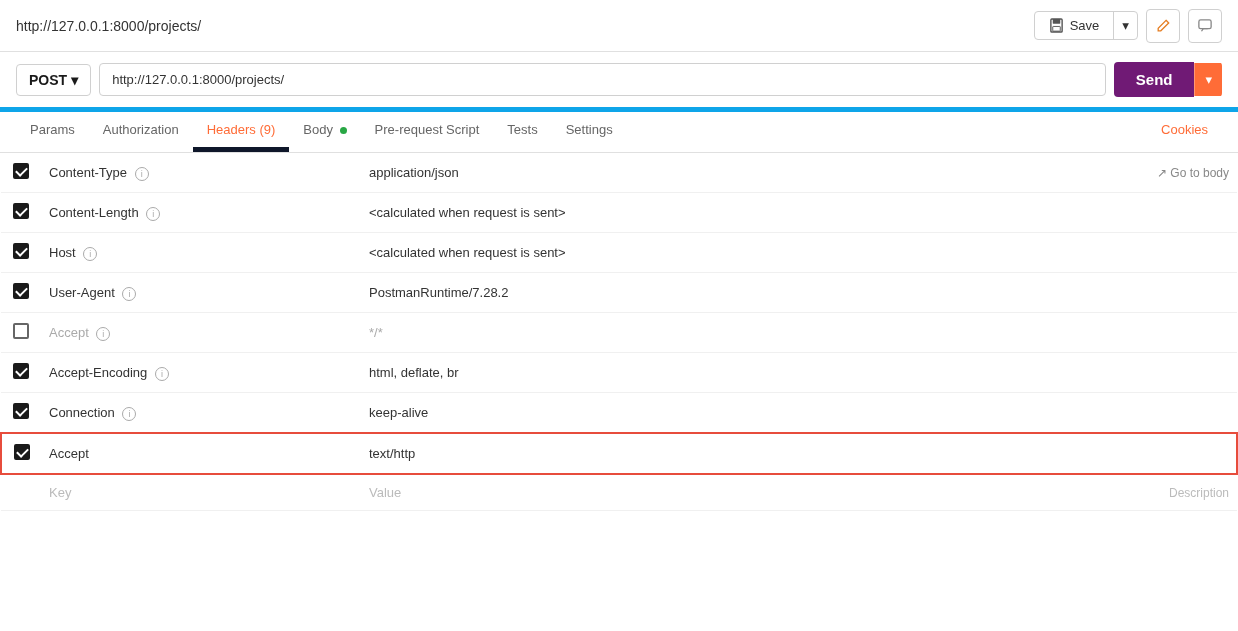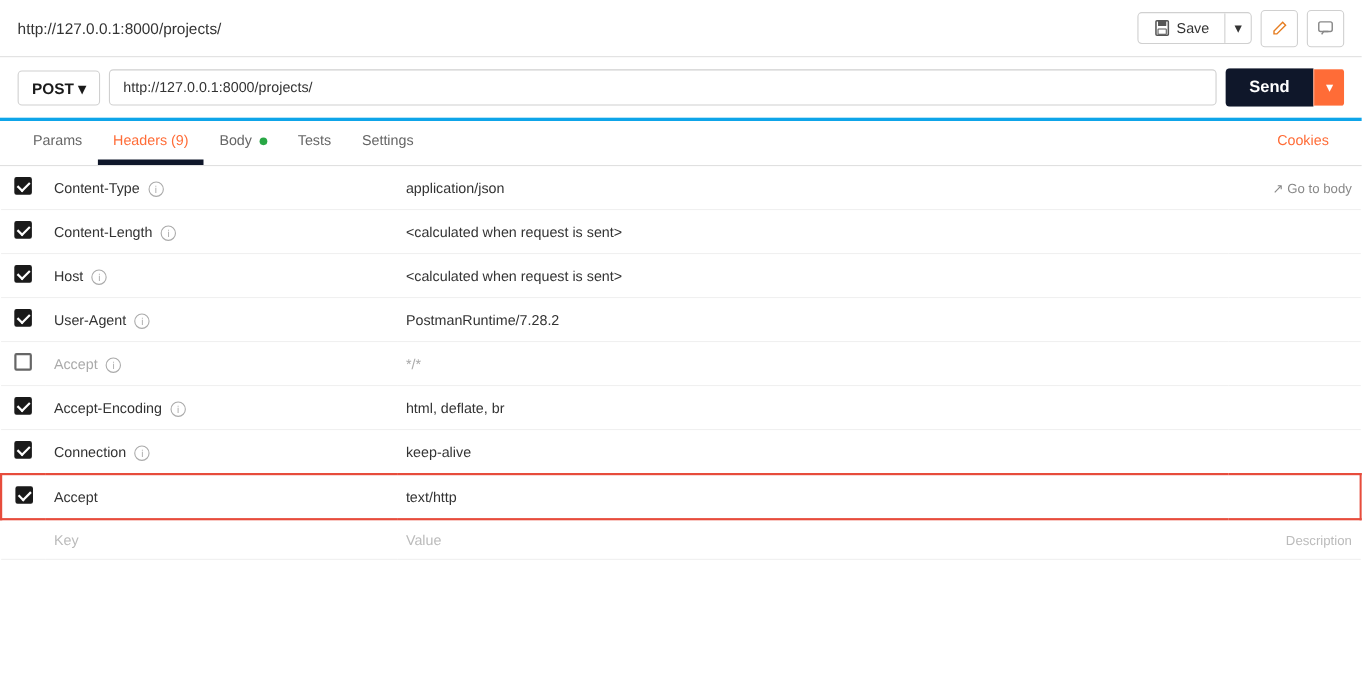--- a/index.html
+++ b/index.html
@@ -30,38 +30,38 @@
     }
     .icon-btn {
       width: 34px; height: 34px; display: flex; align-items: center; justify-content: center;
       border: 1px solid #d0d0d0; border-radius: 4px; background: #fff; cursor: pointer;
       font-size: 14px; color: #666;
     }
 
     
     .request-bar {
       display: flex; align-items: center; padding: 10px 16px; gap: 8px;
-      border-bottom: 3px solid #0ea5e9;
+      border-bottom: 5px solid #0ea5e9;
     }
     .method-select {
       display: flex; align-items: center; gap: 4px;
       font-weight: 600; font-size: 14px; color: #1a1a1a;
       border: 1px solid #d0d0d0; border-radius: 4px; padding: 7px 12px;
       cursor: pointer; background: #fff;
     }
     .url-input {
       flex: 1; border: 1px solid #d0d0d0; border-radius: 4px;
       padding: 8px 12px; font-size: 13px; color: #333; outline: none;
     }
     .send-btn {
       display: flex; align-items: center; gap: 0;
       border-radius: 4px; overflow: hidden; cursor: pointer;
     }
     .send-btn-main {
-      background: #0f172a; color: #fff; border: none;
+      background: #701a75; color: #fff; border: none;
       padding: 9px 22px; font-size: 15px; font-weight: 600; cursor: pointer;
     }
     .send-btn-arrow {
       background: #FF6C37; color: #fff; border: none; border-left: 1px solid rgba(255,255,255,0.3);
       padding: 9px 10px; cursor: pointer; font-size: 13px;
     }
 
     
     .tabs {
       display: flex; align-items: flex-start; padding: 0 16px;
@@ -153,22 +153,24 @@
   </div>
   <input class="url-input" type="text" value="http://127.0.0.1:8000/projects/" style="">
   <div class="send-btn">
     <button class="send-btn-main">Send</button>
     <button class="send-btn-arrow">▾</button>
   </div>
 </div>
 
 <div class="tabs">
   <div class="tab">Params</div>
+  <div class="tab">Authorization</div>
   <div class="tab active">Headers (9)</div>
   <div class="tab">Body <span class="tab-dot"></span></div>
+  <div class="tab">Pre-request Script</div>
   <div class="tab">Tests</div>
   <div class="tab">Settings</div>
   <div class="tab cookies-tab">Cookies</div>
 </div>
 
 <div class="table-wrapper" style="position:relative;">
   <table class="headers-table">
     <tbody>
 
       <tr>

